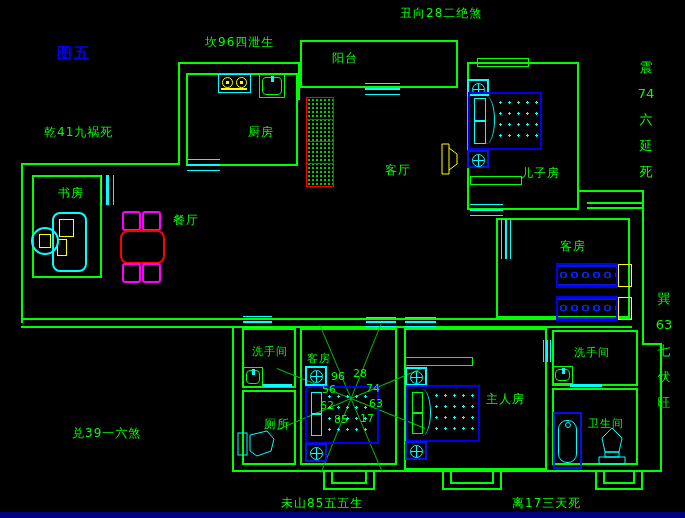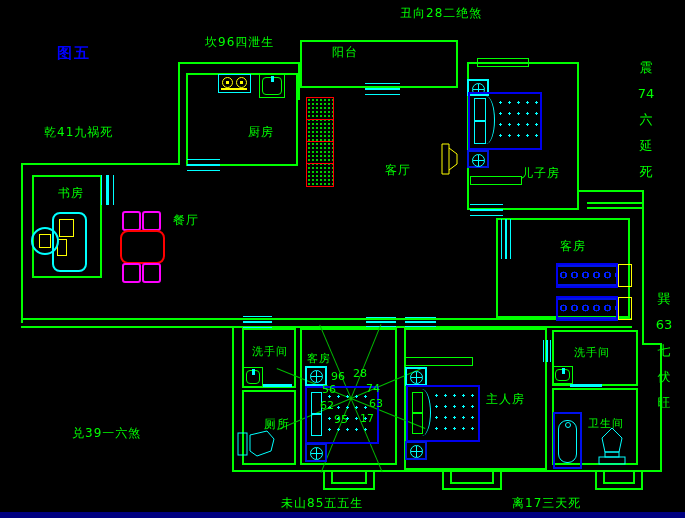--- a/index.html
+++ b/index.html
@@ -192,21 +192,21 @@
   </div>
   <div class="ns nsb" style="left:305px;top:443px;width:18px;height:15px">
       <div class="lamp"></div>
     </div>
   <span class="num" style="left:331px;top:370px">96</span>
   <span class="num" style="left:353px;top:367px">28</span>
   <span class="num" style="left:322px;top:383px">56</span>
   <span class="num" style="left:366px;top:382px">74</span>
   <span class="num" style="left:320px;top:399px">62</span>
   <span class="num" style="left:369px;top:397px">63</span>
-  <span class="num" style="left:334px;top:413px">95</span>
+  <span class="num" style="left:334px;top:413px">85</span>
   <span class="num" style="left:360px;top:412px">17</span>
 
   <div class="ns" style="left:405px;top:367px;width:18px;height:15px">
       <div class="lamp"></div>
     </div>
   <div class="bed" style="left:406px;top:385px;width:70px;height:53px">
     <div class="hb hbg" style="left:4px;top:5px;width:9px;height:19px"></div>
     <div class="hb hbg" style="left:4px;top:26px;width:9px;height:19px"></div>
     <div class="arc" style="left:14px;top:2px;width:8px;height:47px"></div>
     <div class="dots" style="left:24px;top:3px;width:44px;height:45px"></div>
@@ -244,21 +244,21 @@
     <span>死</span>
   </div>
   <div class="vlbl" style="left:654px;top:286px">
     <span>巽</span>
     <span>63</span>
     <span>七</span>
     <span>伏</span>
     <span>旺</span>
   </div>
 
-  <div class="lbl" style="left:332px;top:44px">阳台</div>
+  <div class="lbl" style="left:332px;top:50px">阳台</div>
   <div class="lbl" style="left:248px;top:124px">厨房</div>
   <div class="lbl" style="left:385px;top:162px">客厅</div>
   <div class="lbl" style="left:521px;top:165px">儿子房</div>
   <div class="lbl" style="left:58px;top:185px">书房</div>
   <div class="lbl" style="left:173px;top:212px">餐厅</div>
   <div class="lbl" style="left:560px;top:238px">客房</div>
   <div class="lbl" style="left:307px;top:351px;font-size:11px;z-index:30">客房</div>
   <div class="lbl" style="left:252px;top:344px;font-size:11px">洗手间</div>
   <div class="lbl" style="left:264px;top:416px">厕所</div>
   <div class="lbl" style="left:486px;top:391px">主人房</div>

